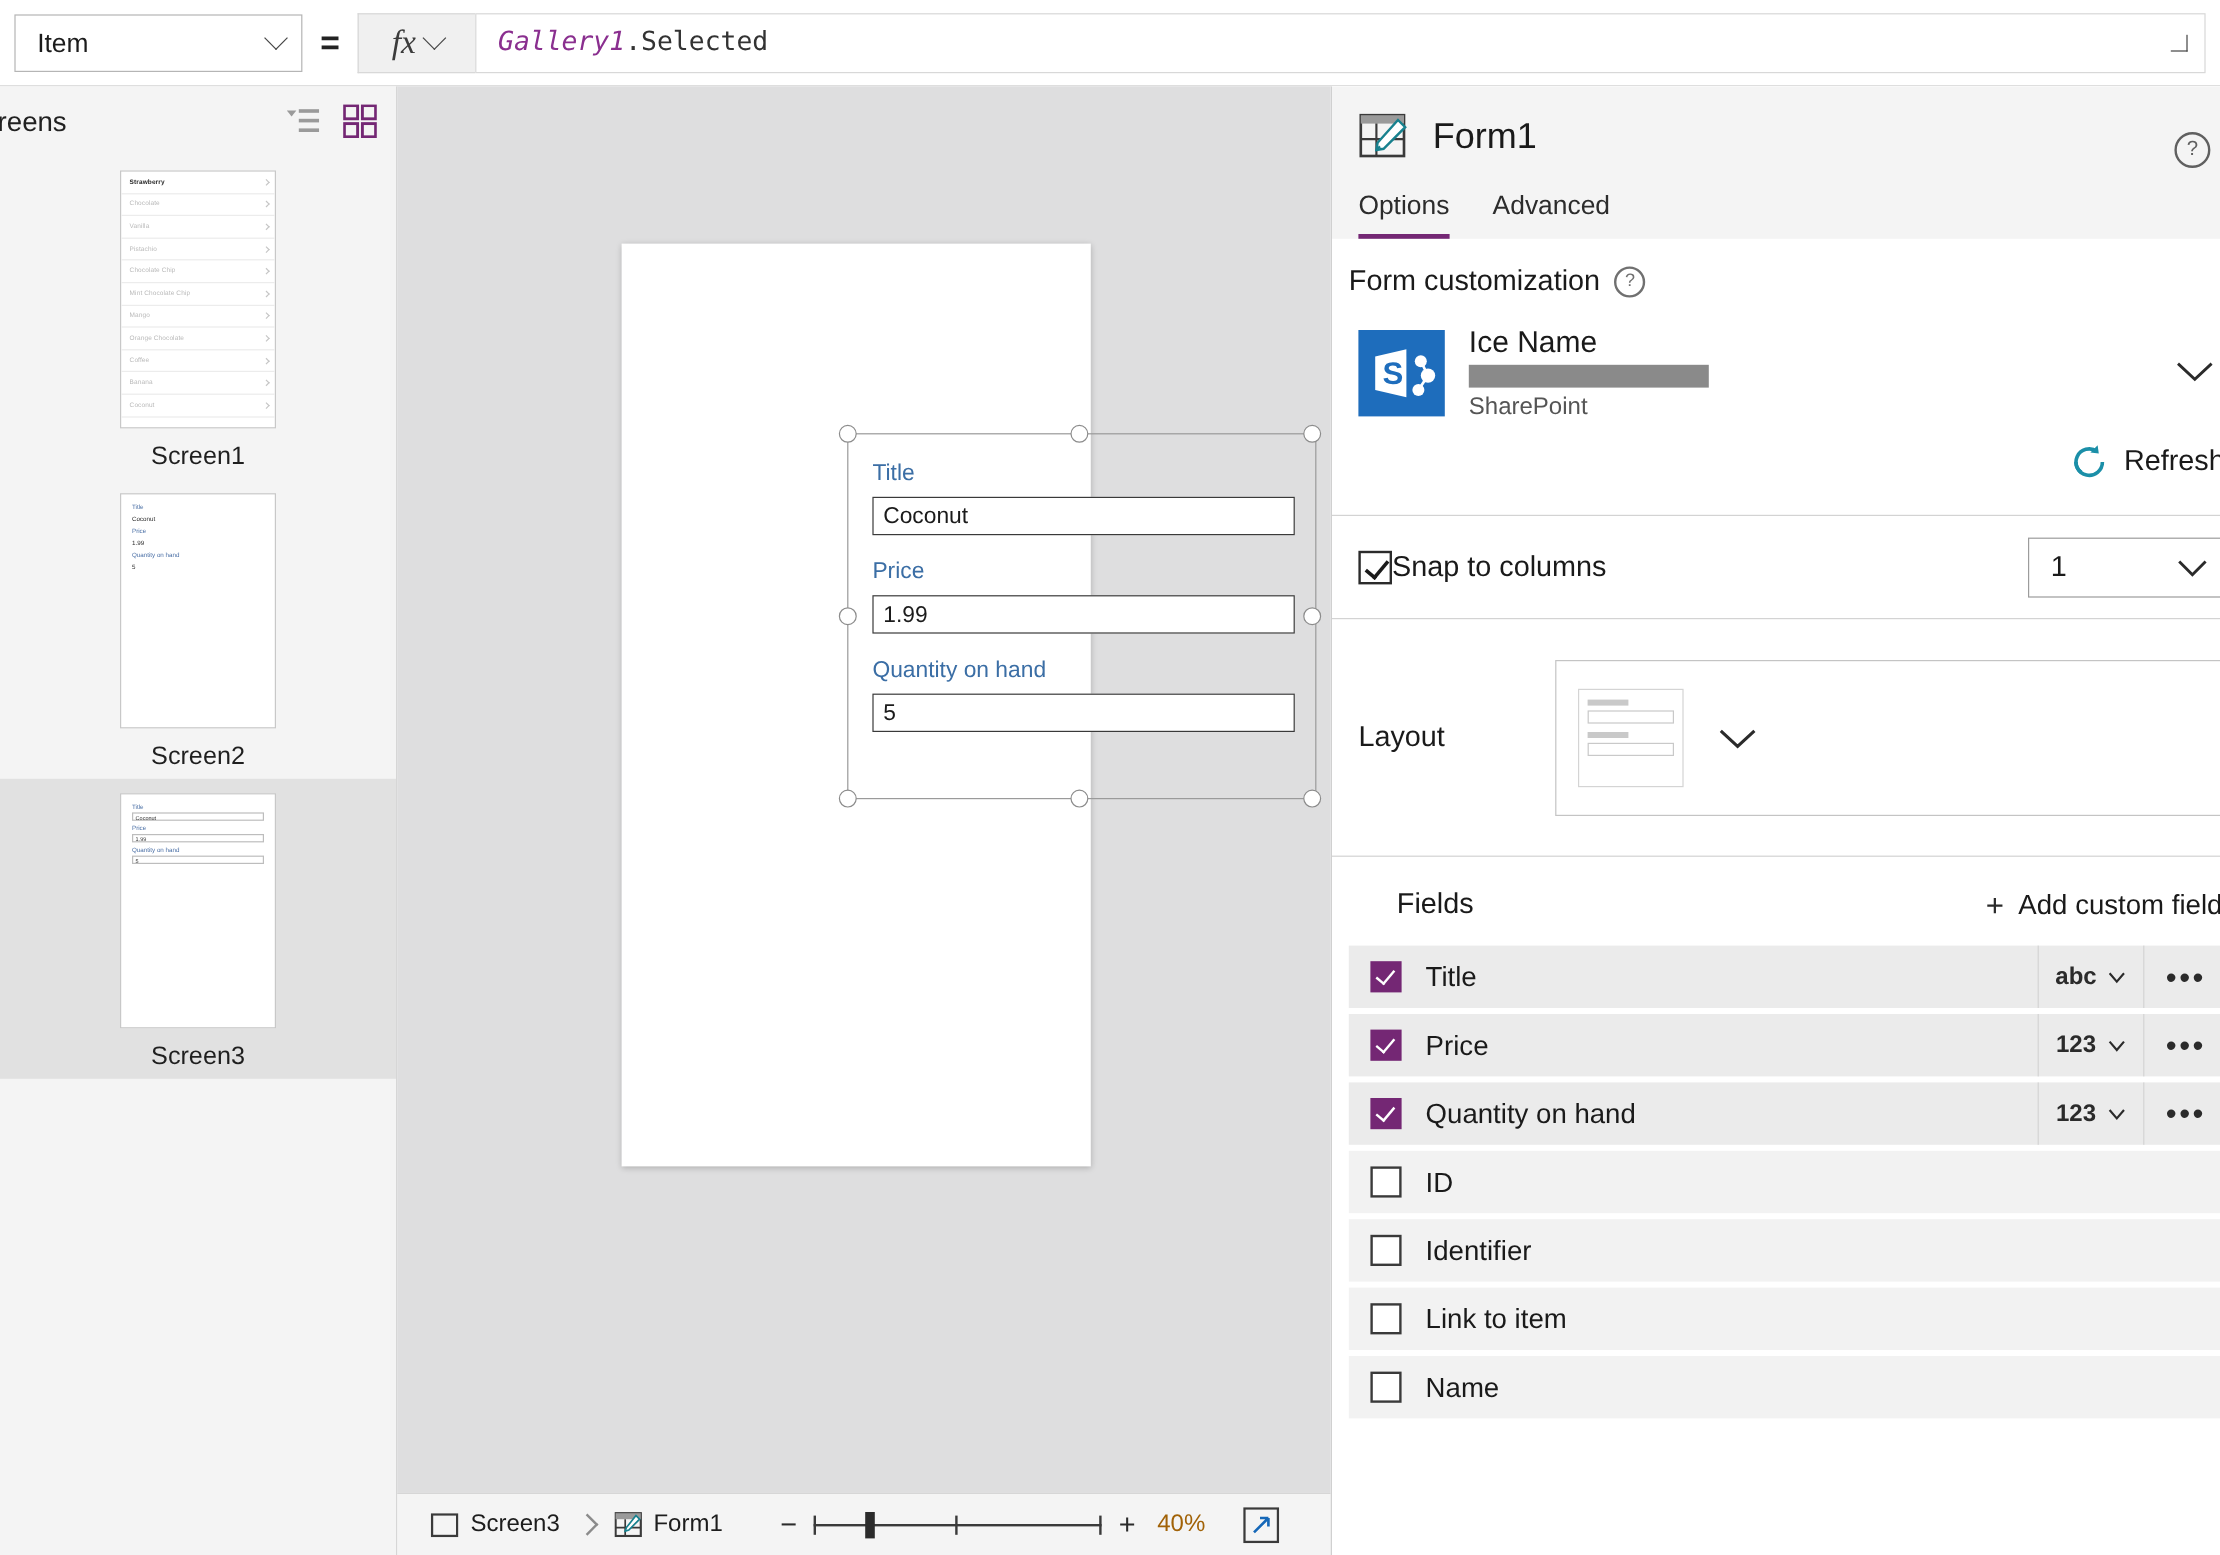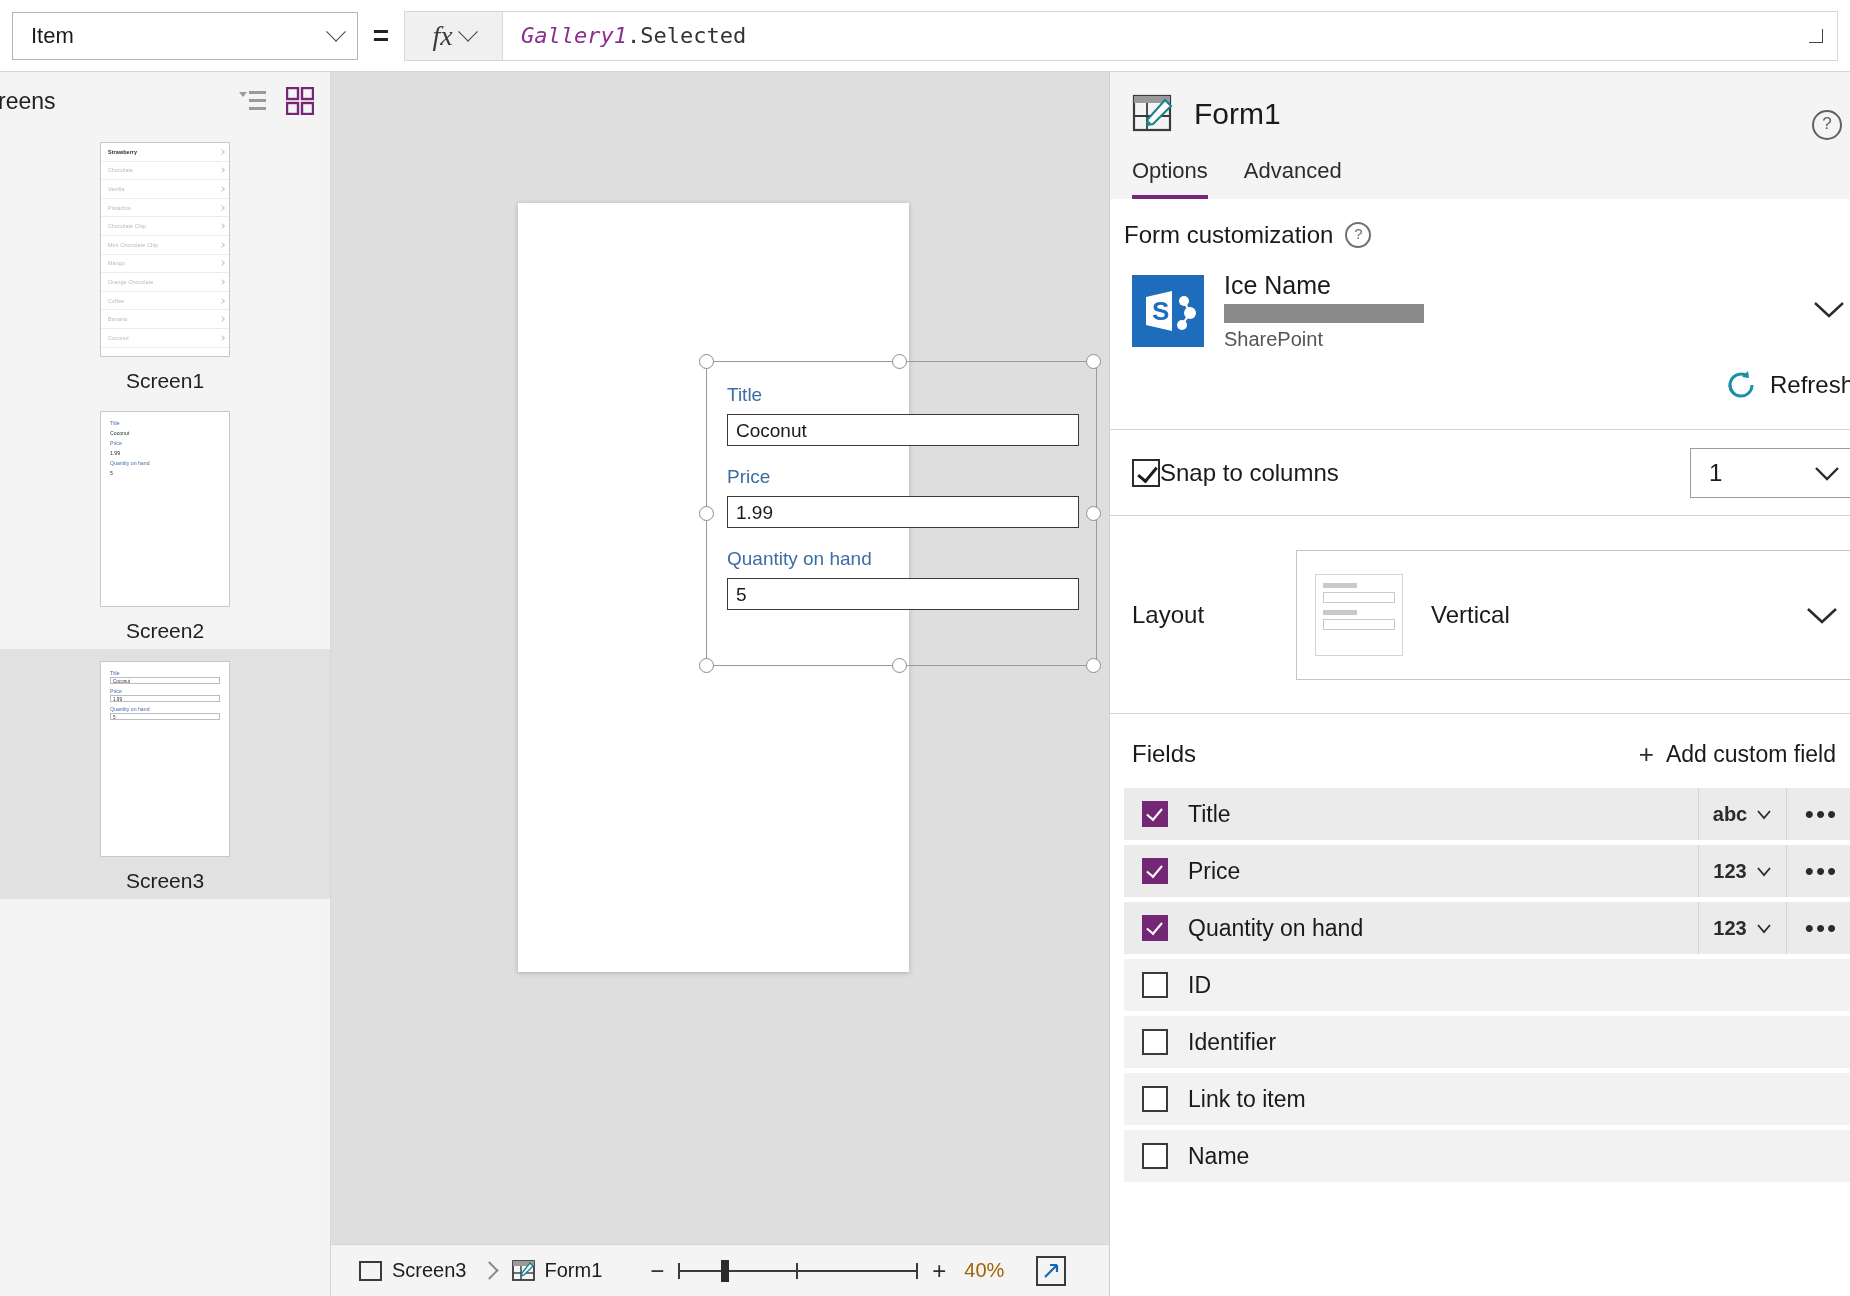--- a/index.html
+++ b/index.html
@@ -20,21 +20,21 @@
     width: 1850px;
     height: 72px;
     background: #ffffff;
     border-bottom: 1px solid #d6d6d6;
     display: flex;
     align-items: center;
     box-sizing: border-box;
   }
   #property-select {
     margin-left: 12px;
-    width: 346px;
+    width: 240px;
     height: 48px;
     border: 1px solid #b5b5b5;
     background: #ffffff;
     display: flex;
     align-items: center;
     justify-content: space-between;
     padding: 0 14px 0 18px;
     box-sizing: border-box;
     font-size: 22px;
     color: #1c1c1c;
@@ -513,22 +513,23 @@
     background: #fff;
     padding: 8px 7px;
     box-sizing: border-box;
   }
   .lp-lbl { height: 5px; background: #c9c9c9; width: 34px; margin-bottom: 4px; }
   .lp-inp { height: 9px; border: 1px solid #c9c9c9; margin-bottom: 7px; }
   #layout-value { font-size: 24px; color: #1a1a1a; flex: 1; }
 
   #fields-head {
     display: flex;
-    padding: 26px 16px 20px 22px;
-    box-sizing: border-box;
+    padding: 26px 0 20px 22px;
+    box-sizing: border-box;
+    margin-left: 32px;
   }
   #fields-title { font-size: 24px; color: #1a1a1a; }
   #add-custom-field {
     margin-left: auto;
     margin-right: -2px;
     display: flex;
     align-items: center;
     gap: 12px;
     font-size: 23px;
     color: #1a1a1a;
@@ -857,21 +858,20 @@
 
   <div class="panel-section" id="sec-layout">
     <span id="layout-label">Layout</span>
     <div id="layout-select">
       <div id="layout-preview">
         <div class="lp-lbl"></div>
           <div class="lp-inp"></div>
         <div class="lp-lbl"></div>
           <div class="lp-inp"></div>
       </div>
-      <span id="layout-value">Vertical</span>
       <svg width="34" height="22" viewBox="0 0 34 22">
         <path d="M3 5 L17 18 L31 5" fill="none" stroke="#2b2b2b" stroke-width="2.6"></path>
       </svg>
     </div>
   </div>
 
   <div id="fields-head">
     <span id="fields-title">Fields</span>
     <div id="add-custom-field">
       <span class="plus-glyph">+</span>

